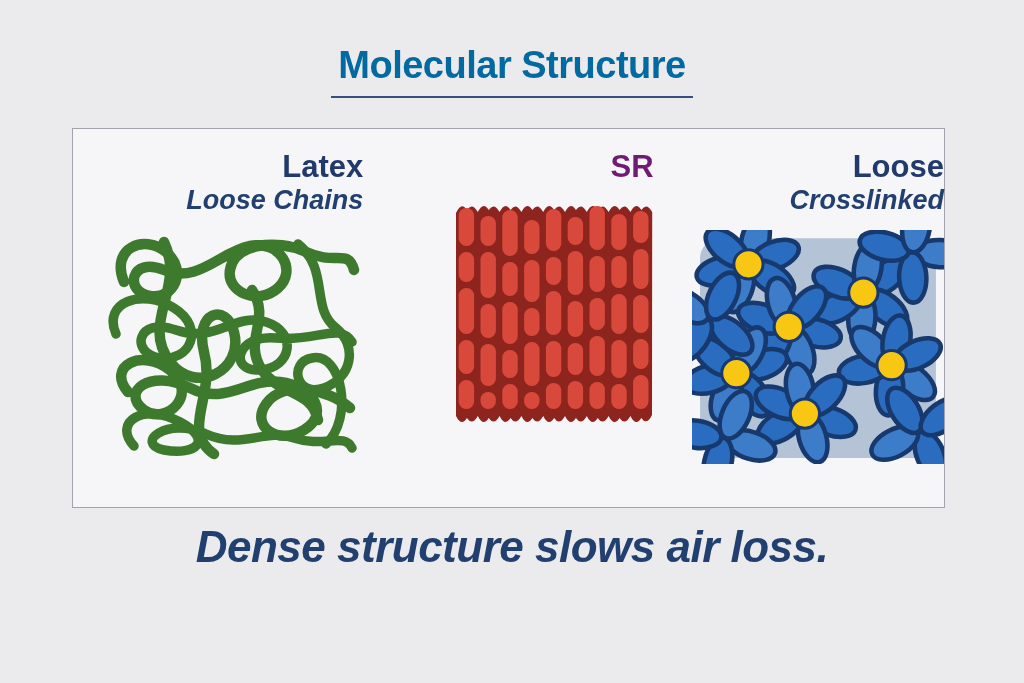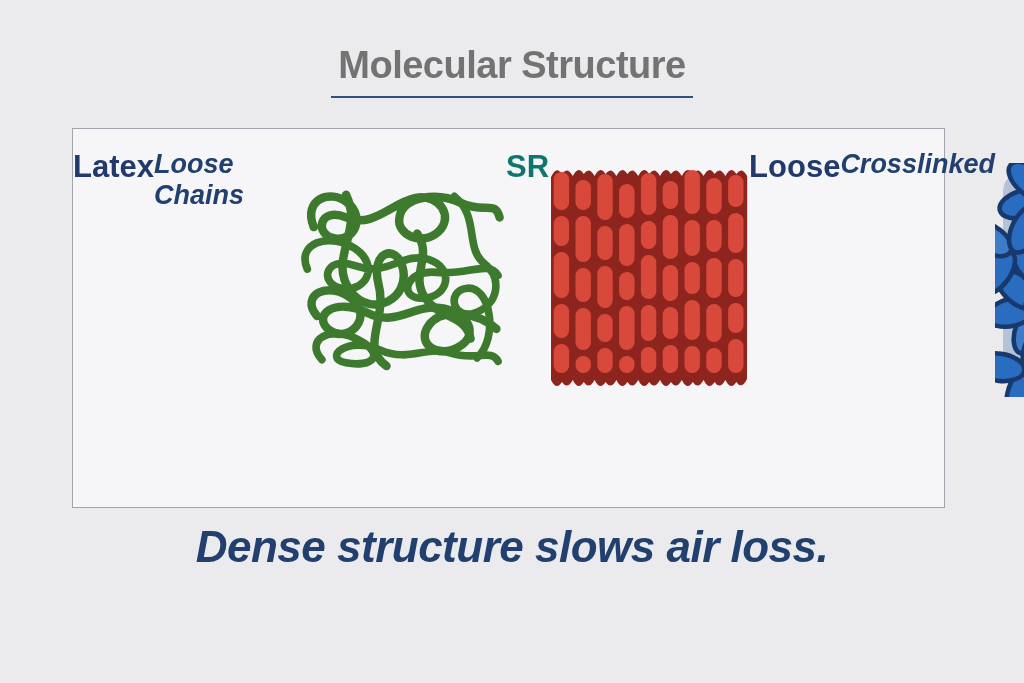--- a/index.html
+++ b/index.html
@@ -6,38 +6,38 @@
   body{
     width:1024px;height:683px;overflow:hidden;
     background:#ebebed;
     font-family:"Liberation Sans", sans-serif;
     color:#213a6b;
   }
   .page{width:1024px;height:683px;position:relative;}
   .title-wrap{text-align:center;padding-top:44px;}
   .title{
     font-size:38px;font-weight:700;letter-spacing:-0.5px;
-    color:#737373;display:inline-block;
+    color:#0369a1;display:inline-block;
   }
   .title-underline{
     width:362px;height:2px;background:#35507f;
     margin:9px auto 0 auto;
   }
   .panel-box{
     position:absolute;left:72px;top:128px;width:873px;height:380px;
     background:#f6f6f8;border:1.5px solid #a3a3ad;
     box-sizing:border-box;
     display:flex;flex-direction:row;
   }
   .panel{
-    flex:1 1 0;display:flex;align-items:flex-start;
+    flex:1 1 0;display:flex;flex-direction:column;align-items:flex-end;
     padding-top:20px;
   }
   .panel-name{font-size:31px;font-weight:700;line-height:1.15;color:#213a6b;}
-  .panel-name.red{color:#0f766e;}
+  .panel-name.red{color:#701a75;}
   .panel-subtitle{
     font-size:27px;font-weight:700;font-style:italic;
     color:#22406f;margin-top:0;
   }
   .panel-graphic{margin-top:14px;}
   .caption-wrap{
     position:absolute;left:0;top:522px;width:1024px;text-align:center;
   }
   .caption{
     font-size:44px;font-weight:700;font-style:italic;color:#22406f;

